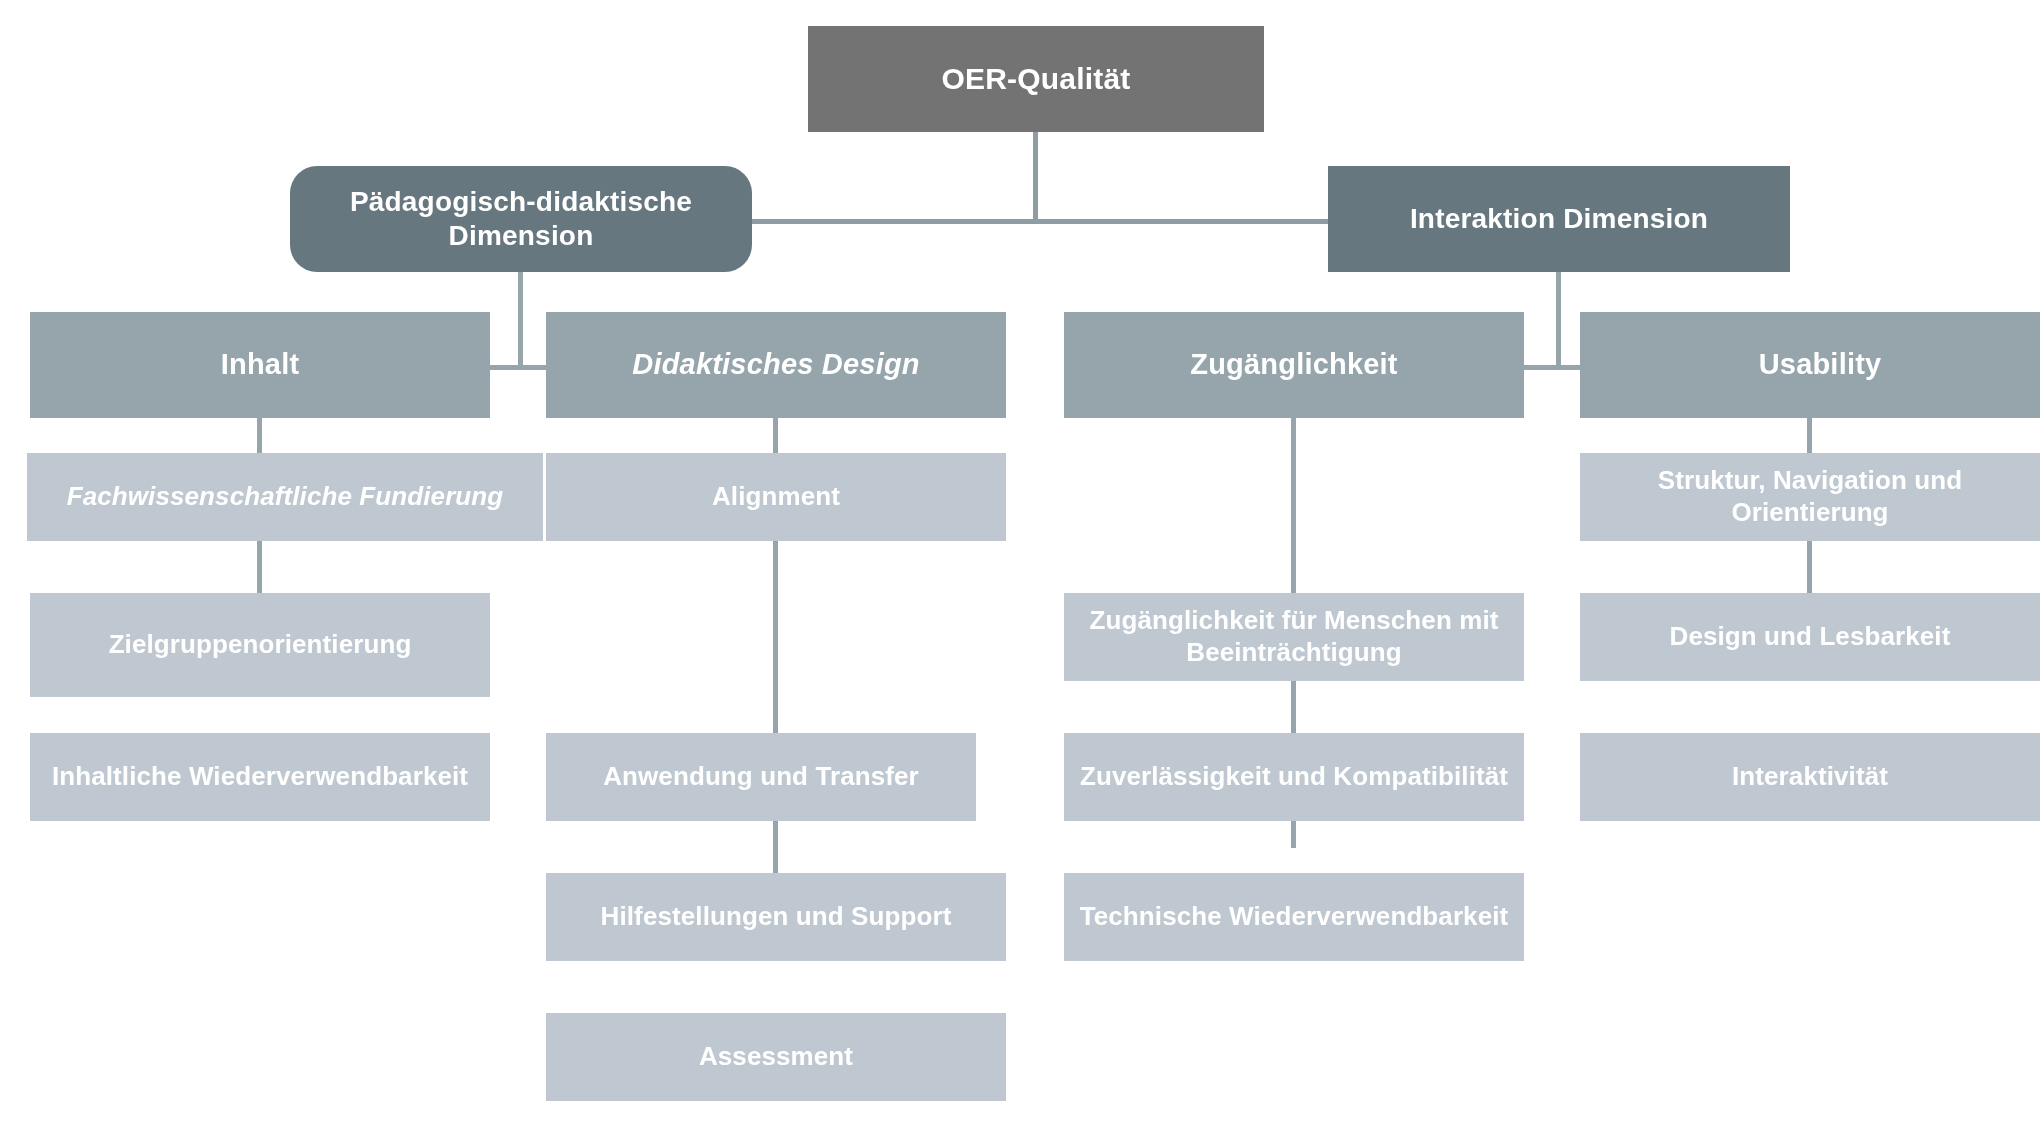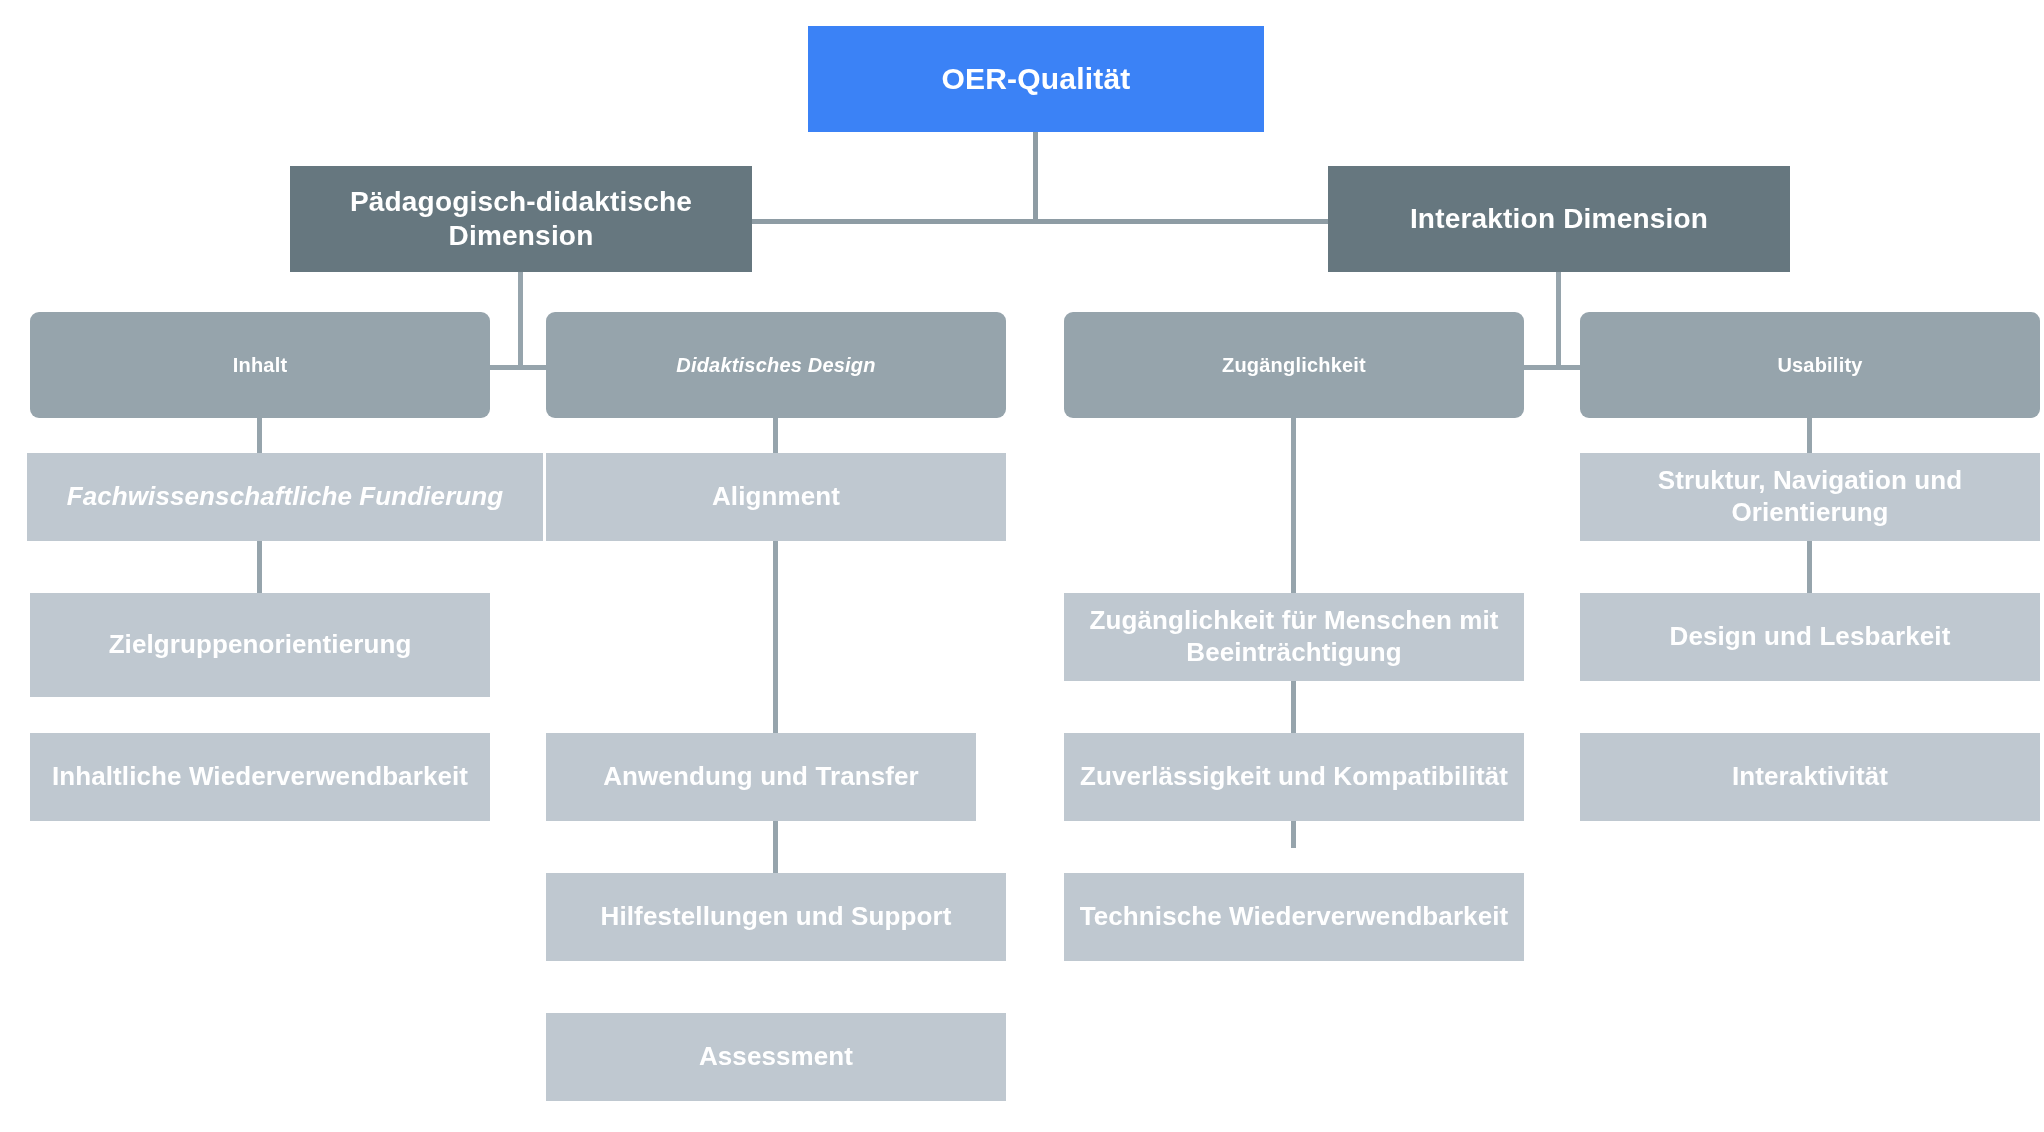--- a/index.html
+++ b/index.html
@@ -17,23 +17,23 @@
     display:flex;
     align-items:center;
     justify-content:center;
     text-align:center;
     color:#ffffff;
     font-weight:bold;
     line-height:1.22;
     padding:4px 14px;
     z-index:3;
   }
-  .root{background:#3b82f6;font-size:30px;letter-spacing:.2px;}
+  .root{background:#737373;font-size:30px;letter-spacing:.2px;}
   .dim {background:#66777f;font-size:28px;letter-spacing:.2px;}
-  .cat {background:#96a4ac;font-size:20px;letter-spacing:.2px;border-radius:9px;}
+  .cat {background:#96a4ac;font-size:29px;letter-spacing:.2px;}
   .leaf{background:#bfc8d0;font-size:26px;letter-spacing:.1px;}
 
   .conn{position:absolute;background:#96a4ac;z-index:1;}
   .conn.v{width:5px;}
   .conn.h{height:5px;}
   .conn.dark{background:#8e9ca4;}
 </style>
 </head>
 <body>
 
@@ -54,21 +54,21 @@
   <div class="conn v" style="left:773px;top:418px;height:542px;"></div>
 
   <div class="conn v" style="left:1291px;top:418px;height:430px;"></div>
 
   <div class="conn v" style="left:1807px;top:418px;height:218px;"></div>
 
   <div class="node root" style="left:808px;top:26px;width:456px;height:106px;">
     <span>OER-Qualität</span>
   </div>
 
-  <div class="node dim" style="left:290px;top:166px;width:462px;height:106px;">
+  <div class="node dim" style="left:290px;top:166px;width:462px;height:106px;border-radius:27px;">
     <span>Pädagogisch-didaktische Dimension</span>
   </div>
   <div class="node dim" style="left:1328px;top:166px;width:462px;height:106px;">
     <span>Interaktion Dimension</span>
   </div>
 
   <div class="node cat" style="left:30px;top:312px;width:460px;height:106px;">
     <span>Inhalt</span>
   </div>
   <div class="node cat" style="left:546px;top:312px;width:460px;height:106px;font-style:italic;">

